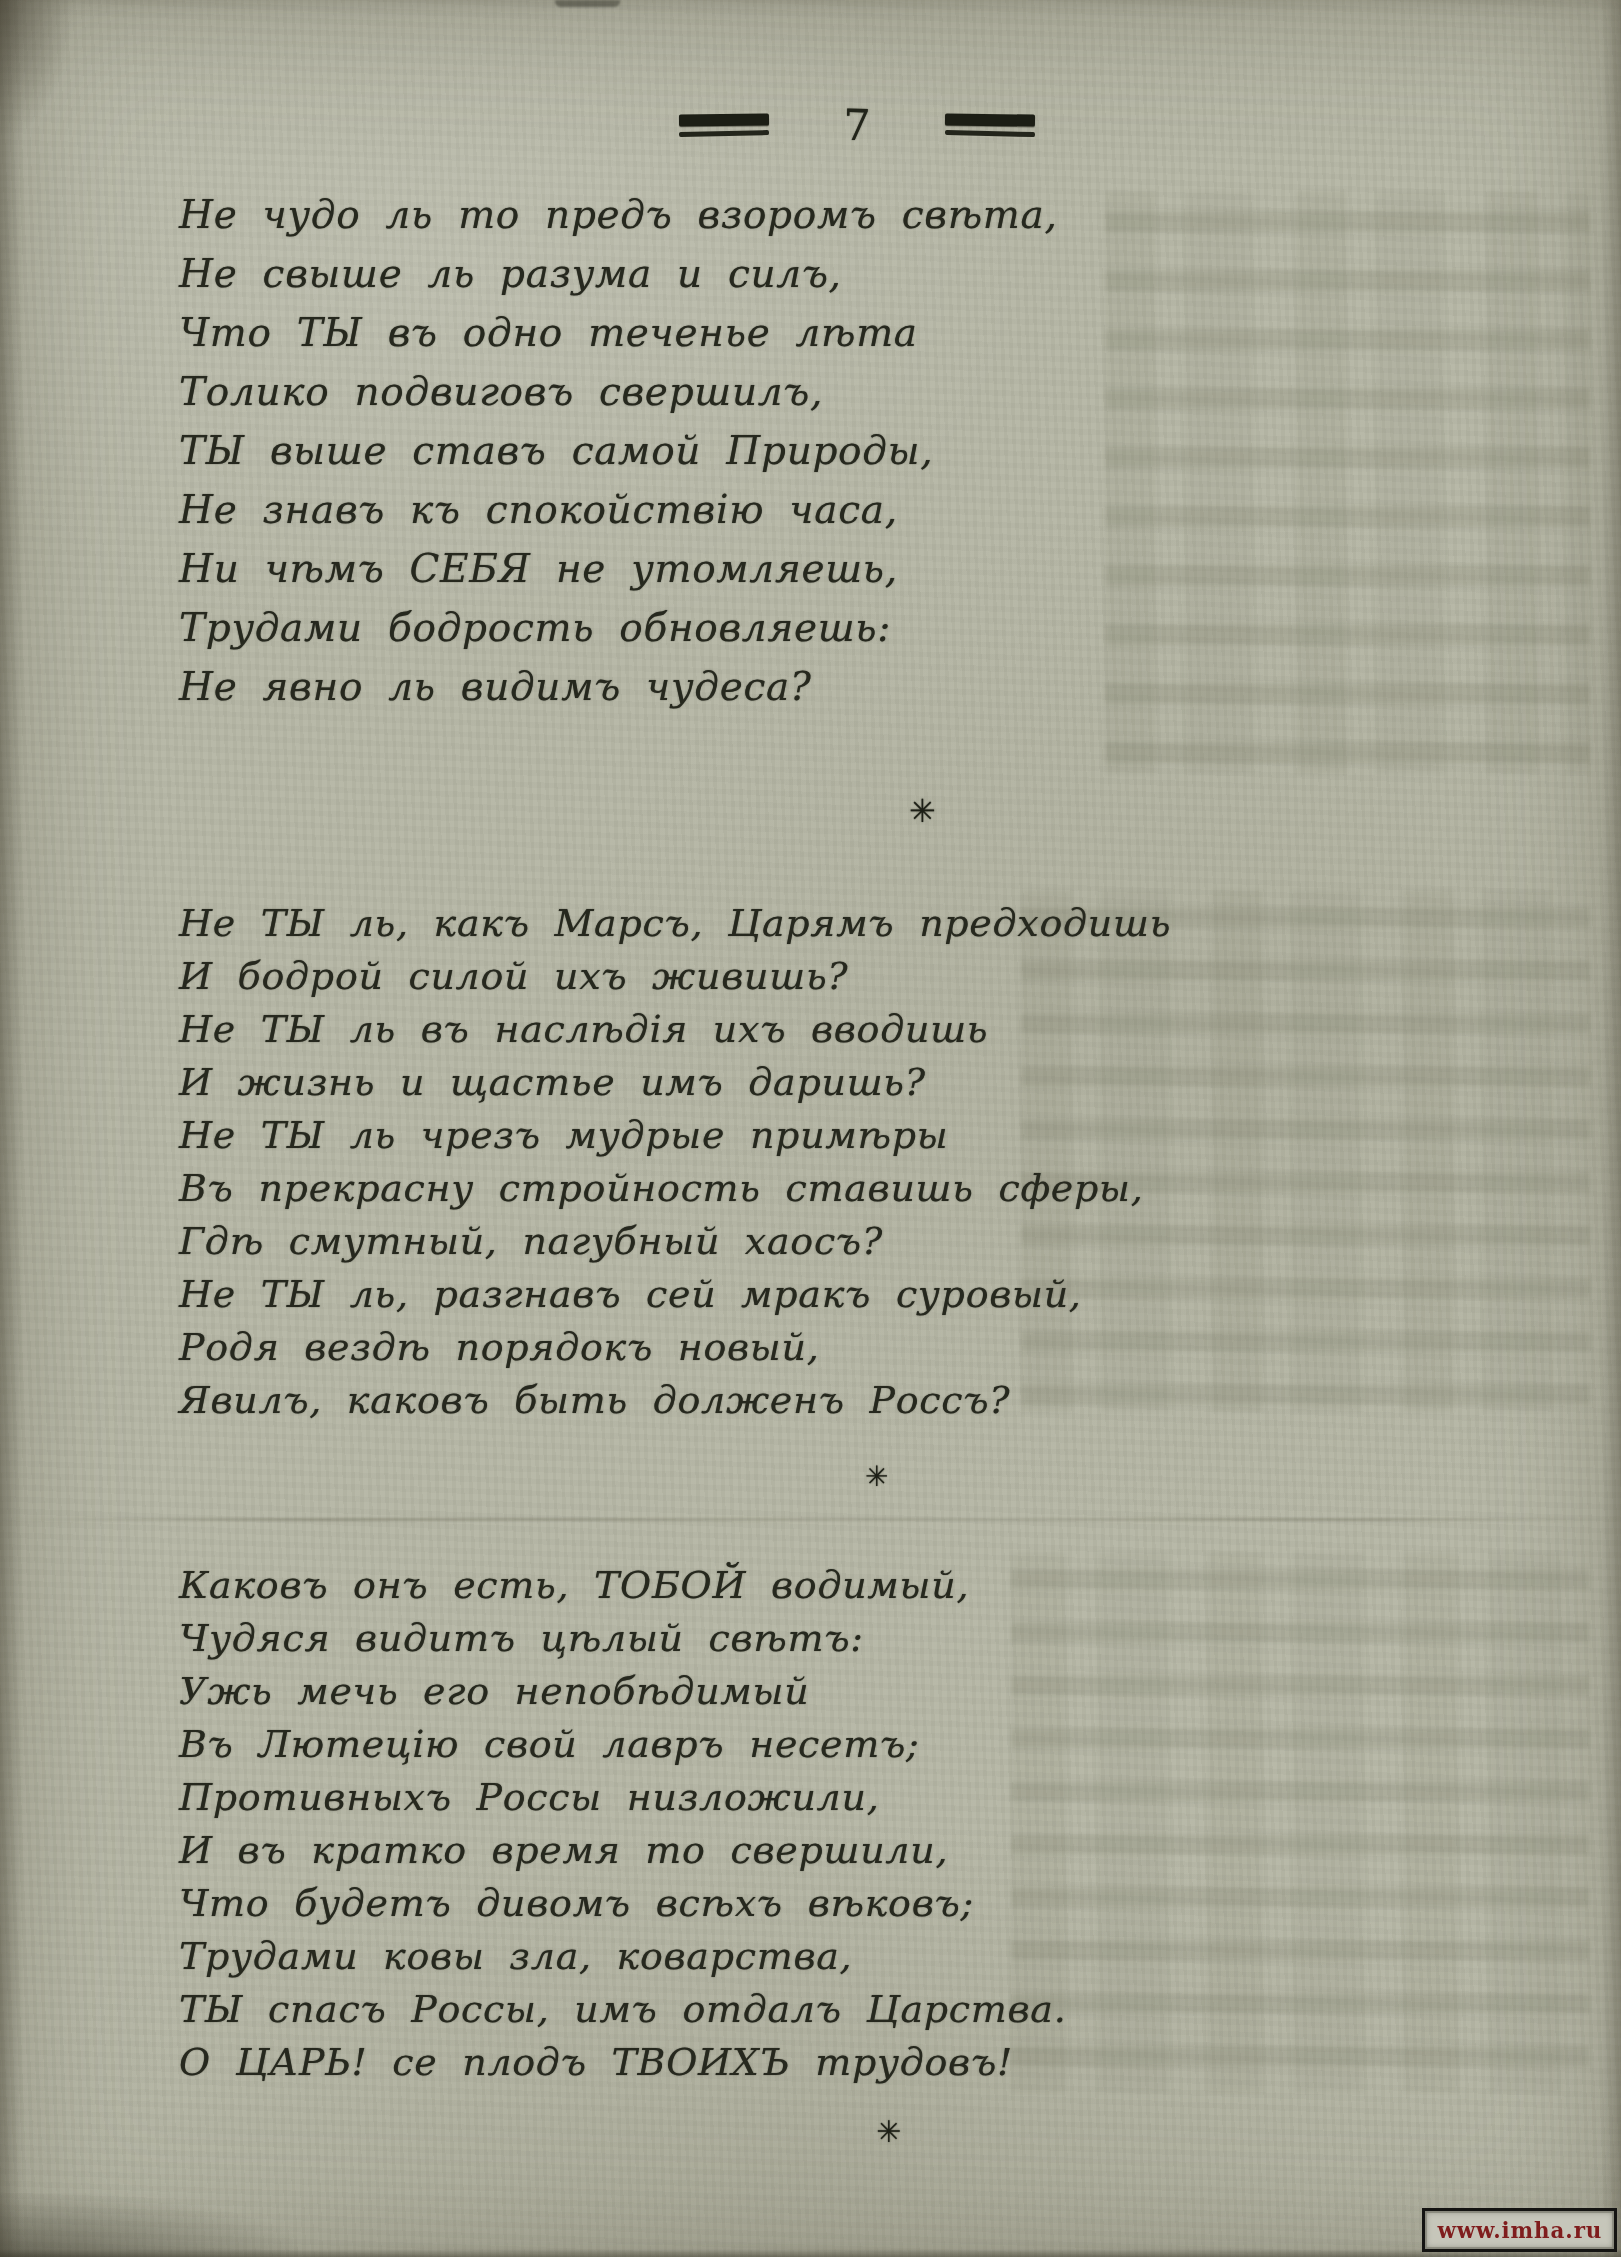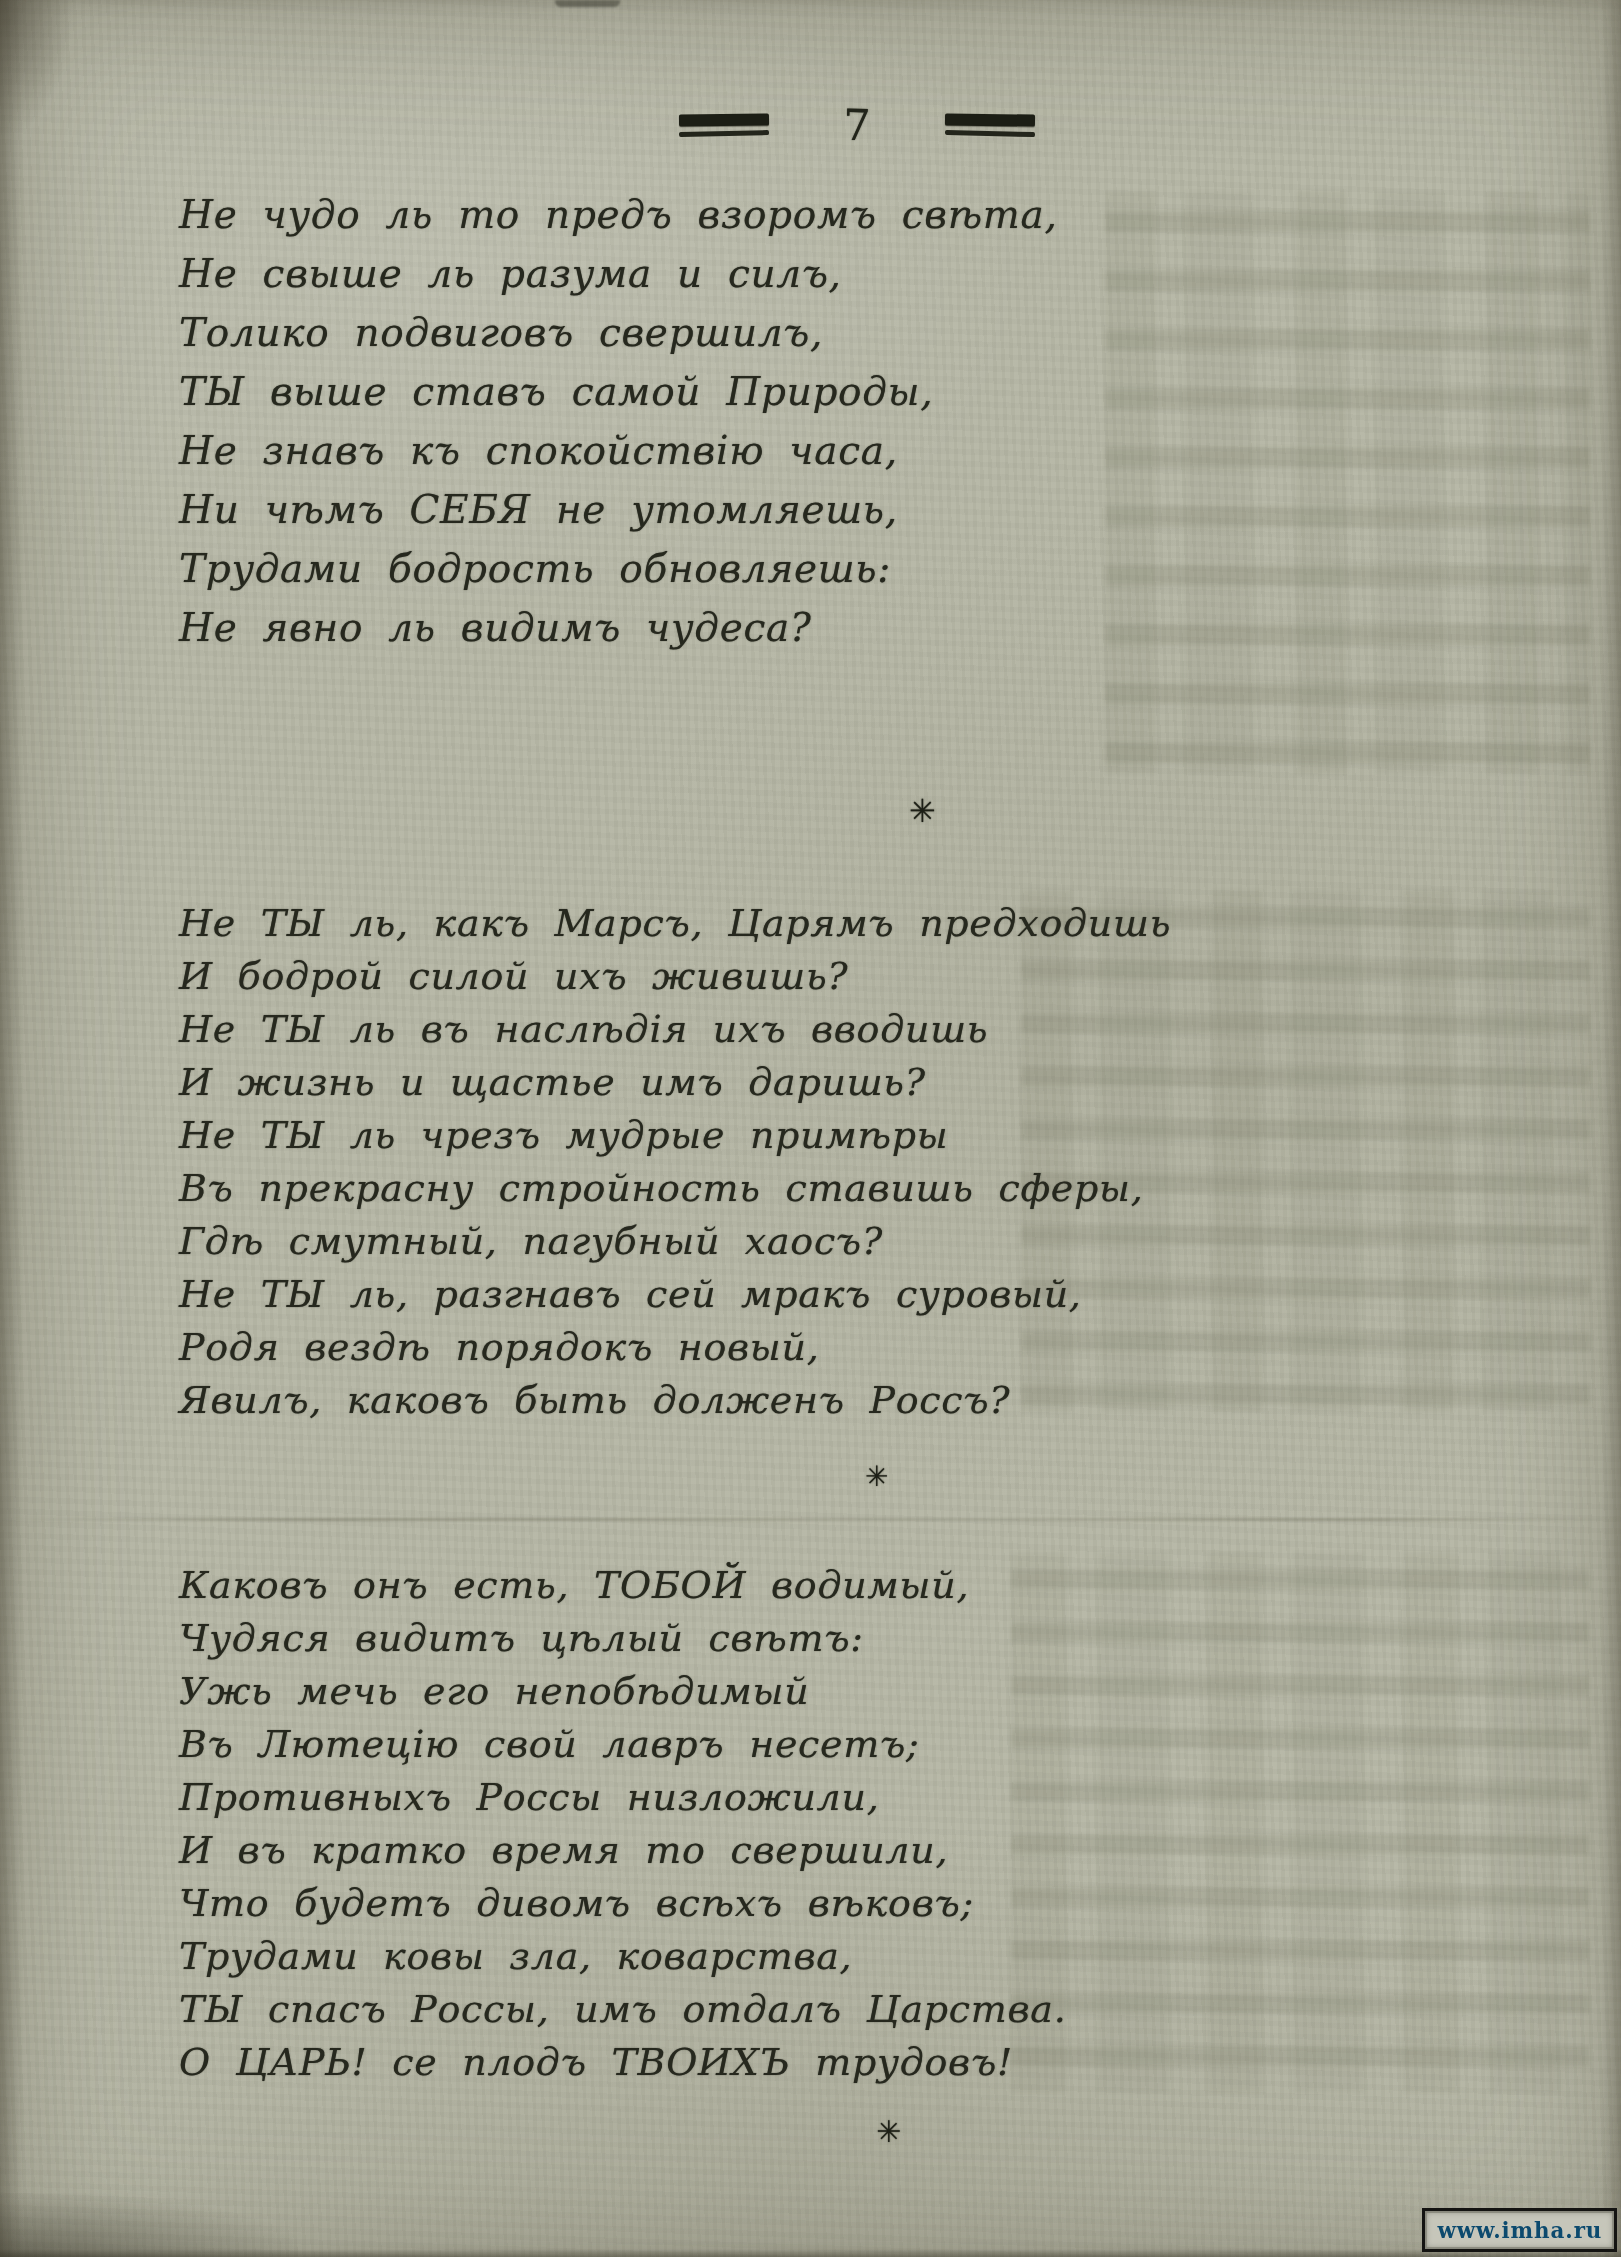--- a/index.html
+++ b/index.html
@@ -91,21 +91,21 @@
   .edge-right { position:absolute; right:0; top:0; width:20.5px; height:100%;
     background:linear-gradient(270deg, rgba(60,56,42,0.22), transparent); }
   .speck-top { position:absolute; left:555px; top:0; width:65px; height:6.5px;
     background:rgba(40,40,30,0.45); border-radius:0 0 5.6px 5.6px; filter:blur(0.9px); }
 
   
   .watermark {
     position:absolute; right:3.7px; bottom:5.6px; padding:6.5px 12px;
     background:#c6c6ba; border:3.7px solid #141412;
     box-shadow: inset 0 0 0 1.9px rgba(125,125,112,0.65), inset 0 0 6.5px rgba(55,55,45,0.55);
-    font-weight:bold; font-size:21.4px; letter-spacing:0.9px; color:#0c4a6e;
+    font-weight:bold; font-size:21.4px; letter-spacing:0.9px; color:#7f1d1d;
   }
 </style>
 </head>
 <body>
 
 <div class="page">
 
   <div class="corner-tl"></div>
   <div class="corner-bl"></div>
   <div class="edge-bottom"></div>
@@ -126,20 +126,21 @@
     <div class="page-number">7</div>
     <div class="double-rule rule-right">
       <span class="bar-top"></span>
       <span class="bar-bottom"></span>
     </div>
   </header>
 
   <section class="stanza stanza-1">
     <p class="line">Не чудо ль то предъ взоромъ свѣта,</p>
     <p class="line">Не свыше ль разума и силъ,</p>
+    <p class="line">Что ТЫ въ одно теченье лѣта</p>
     <p class="line">Толико подвиговъ свершилъ,</p>
     <p class="line">ТЫ выше ставъ самой Природы,</p>
     <p class="line">Не знавъ къ спокойствію часа,</p>
     <p class="line">Ни чѣмъ СЕБЯ не утомляешь,</p>
     <p class="line">Трудами бодрость обновляешь:</p>
     <p class="line">Не явно ль видимъ чудеса?</p>
   </section>
 
   <div class="ornament orn-1">✳</div>
 

